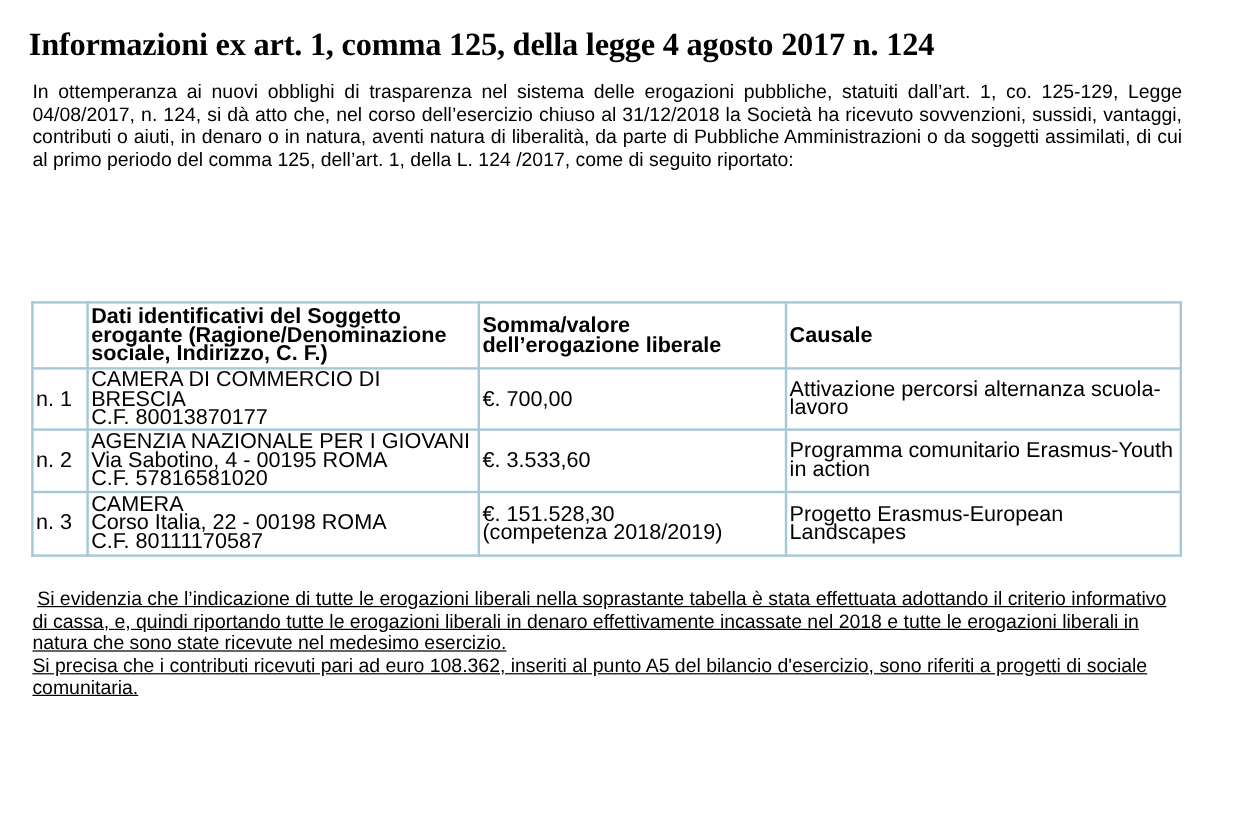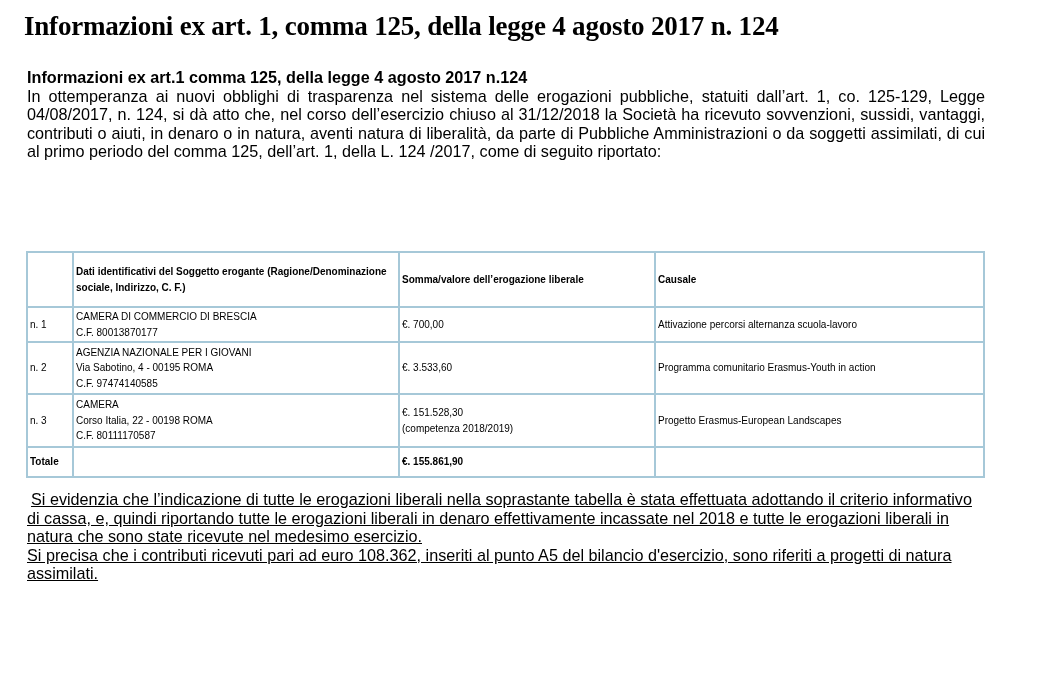--- a/index.html
+++ b/index.html
@@ -10,21 +10,21 @@
     body {
       width: 1048px;
       height: 692px;
       position: relative;
       overflow: hidden;
       color: #000;
     }
     .page-title {
       position: absolute;
       left: 24px;
-      top: 9px;
+      top: 20px;
       margin: 0;
       font-family: "Liberation Serif", serif;
       font-weight: bold;
       font-size: 27px;
       letter-spacing: -0.2px;
       line-height: 34px;
       white-space: nowrap;
     }
     .content {
       position: absolute;
@@ -48,21 +48,21 @@
       position: absolute;
       left: 26px;
       top: 251px;
       width: 959px;
     }
     table.grants {
       border-collapse: collapse;
       width: 959px;
       table-layout: fixed;
       font-family: "Liberation Sans", sans-serif;
-      font-size: 10px;
+      font-size: 18px;
       line-height: 15.5px;
     }
     table.grants td, table.grants th {
       border: 2px solid #a6c8d8;
       padding: 1px 2px;
       vertical-align: middle;
       text-align: left;
     }
     table.grants th {
       font-weight: bold;
@@ -94,21 +94,20 @@
     .closing-paragraph-1 {
       text-indent: 4px;
     }
   </style>
 </head>
 <body>
 
 <h1 class="page-title">Informazioni ex art. 1, comma 125, della legge 4 agosto 2017 n. 124</h1>
 
 <div class="content">
-  <p class="sub-heading">Informazioni ex art.1 comma 125, della legge 4 agosto 2017 n.124</p>
   <p class="intro-paragraph">In ottemperanza ai nuovi obblighi di trasparenza nel sistema delle erogazioni pubbliche, statuiti dall’art. 1, co. 125-129, Legge 04/08/2017, n. 124, si dà atto che, nel corso dell’esercizio chiuso al 31/12/2018  la Società ha ricevuto sovvenzioni, sussidi, vantaggi, contributi o aiuti, in denaro o in natura,  aventi natura di liberalità, da parte di Pubbliche Amministrazioni o da soggetti assimilati, di cui al primo periodo del comma 125, dell’art. 1, della L. 124 /2017, come di seguito riportato:</p>
 </div>
 
 <div class="table-wrap">
   <table class="grants">
     <colgroup>
       <col class="col-num">
       <col class="col-entity">
       <col class="col-amount">
       <col class="col-cause">
@@ -131,21 +130,21 @@
         <span class="line">€. 700,00</span>
       </td>
       <td>Attivazione percorsi alternanza scuola-lavoro</td>
     </tr>
 
     <tr class="row-2">
       <td>n. 2</td>
       <td>
         <span class="line">AGENZIA NAZIONALE PER I GIOVANI</span>
         <span class="line">Via Sabotino, 4 - 00195 ROMA</span>
-        <span class="line">C.F. 97474140585</span>
+        <span class="line">C.F. 57816581020</span>
       </td>
       <td>
         <span class="line">€. 3.533,60</span>
       </td>
       <td>Programma comunitario Erasmus-Youth in action</td>
     </tr>
 
     <tr class="row-3">
       <td>n. 3</td>
       <td>
@@ -153,26 +152,20 @@
         <span class="line">Corso Italia, 22 - 00198 ROMA</span>
         <span class="line">C.F. 80111170587</span>
       </td>
       <td>
         <span class="line">€. 151.528,30</span>
         <span class="line">(competenza 2018/2019)</span>
       </td>
       <td>Progetto Erasmus-European Landscapes</td>
     </tr>
 
-    <tr class="total-row">
-      <td class="bold">Totale</td>
-      <td></td>
-      <td class="bold">€. 155.861,90</td>
-      <td></td>
-    </tr>
   </tbody>
     </table>
 </div>
 
 <div class="closing">
   <p class="closing-paragraph-1">Si evidenzia che l’indicazione di tutte le erogazioni liberali nella soprastante tabella è stata effettuata adottando il criterio informativo di cassa, e, quindi riportando tutte le erogazioni liberali in denaro  effettivamente incassate  nel 2018 e tutte le erogazioni liberali in natura che sono state ricevute nel medesimo esercizio.</p>
-  <p>Si precisa che i contributi ricevuti pari ad euro 108.362, inseriti al punto A5 del bilancio d'esercizio, sono riferiti a progetti di natura assimilati.</p>
+  <p>Si precisa che i contributi ricevuti pari ad euro 108.362, inseriti al punto A5 del bilancio d'esercizio, sono riferiti a progetti di sociale comunitaria.</p>
 </div>
 
 </body></html>

